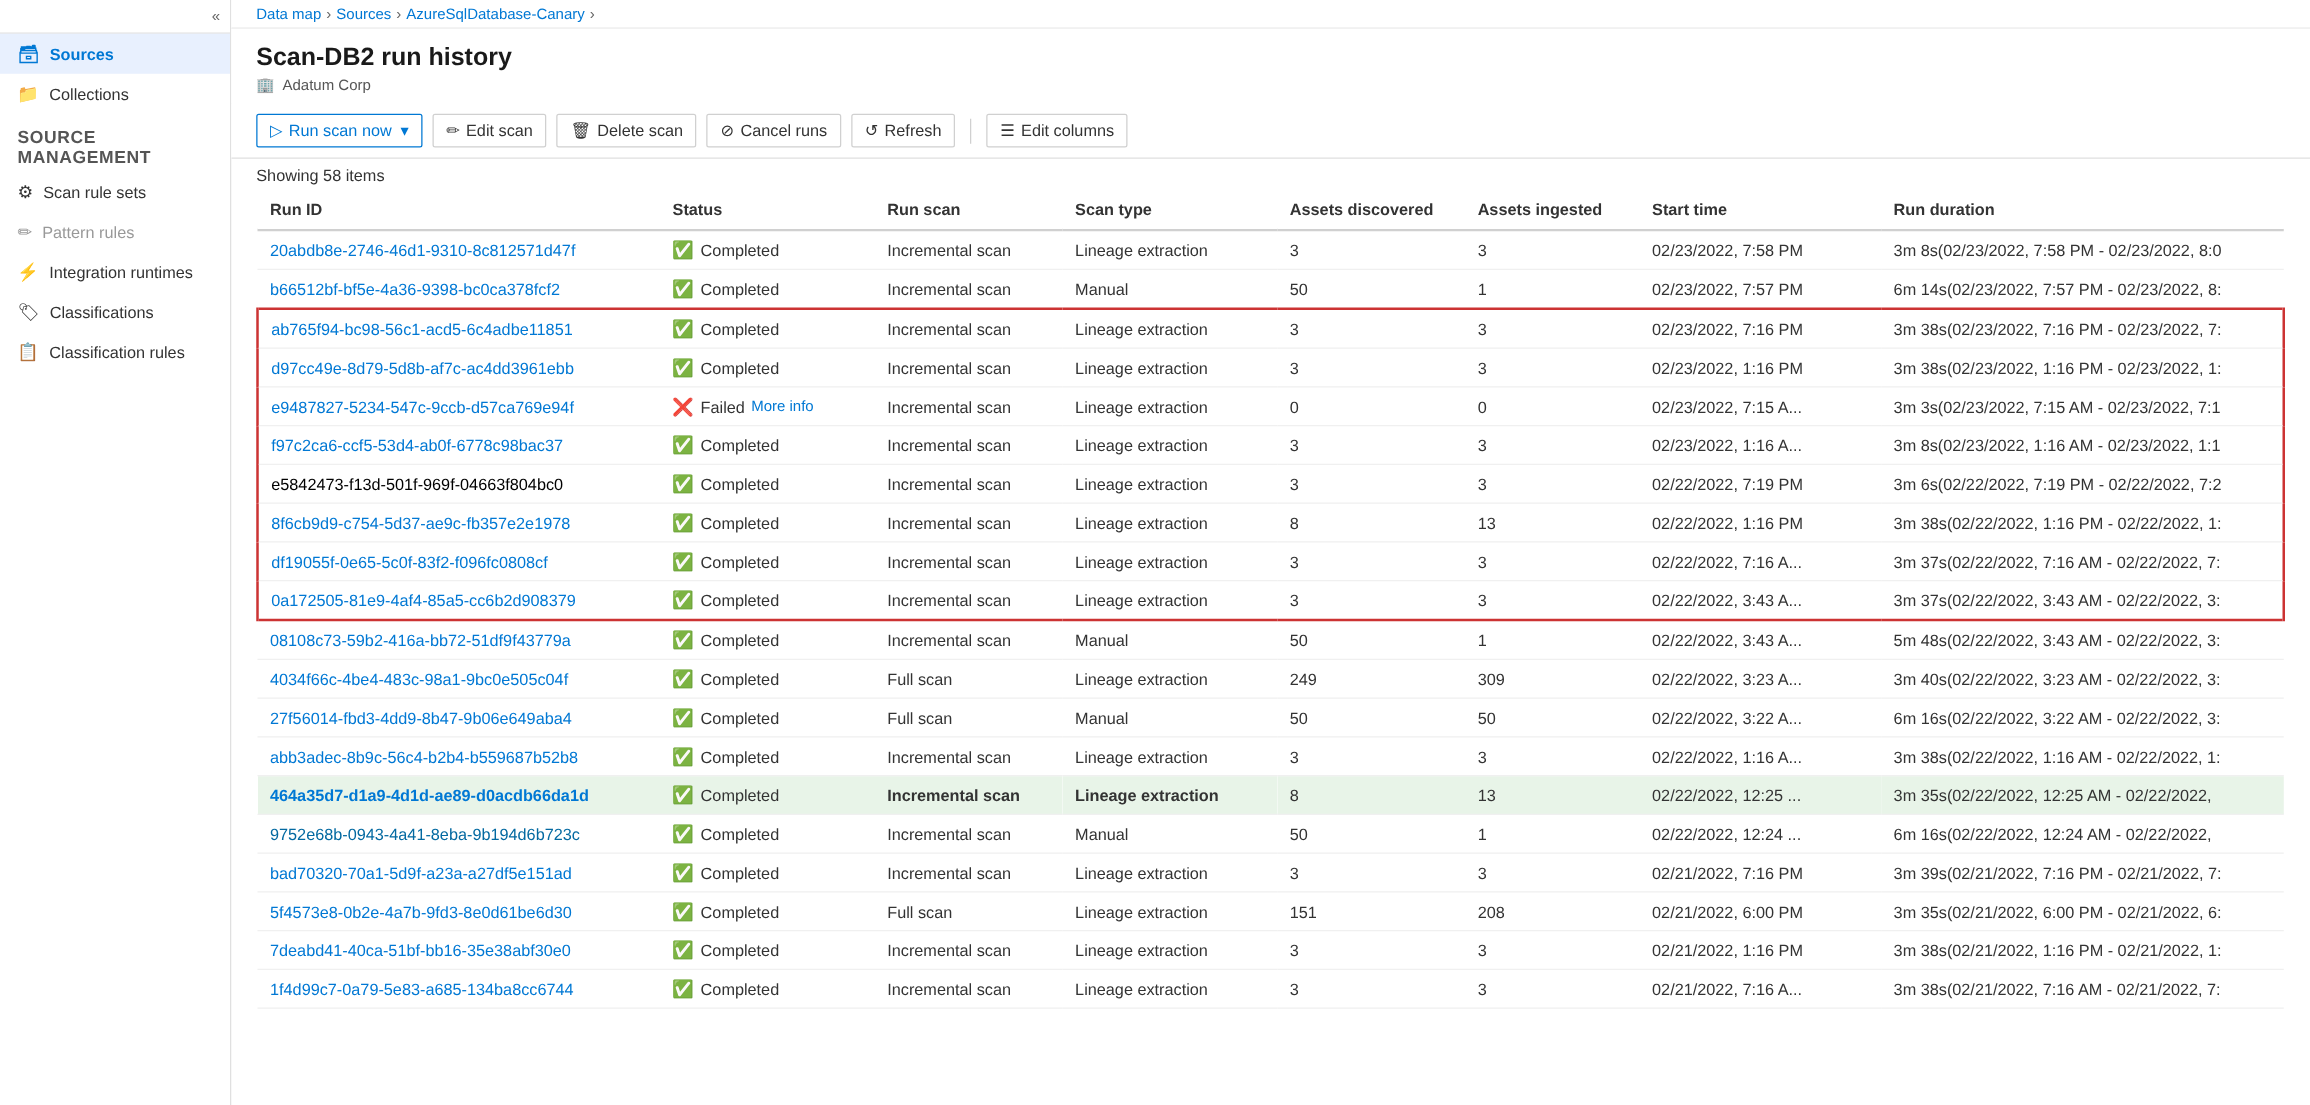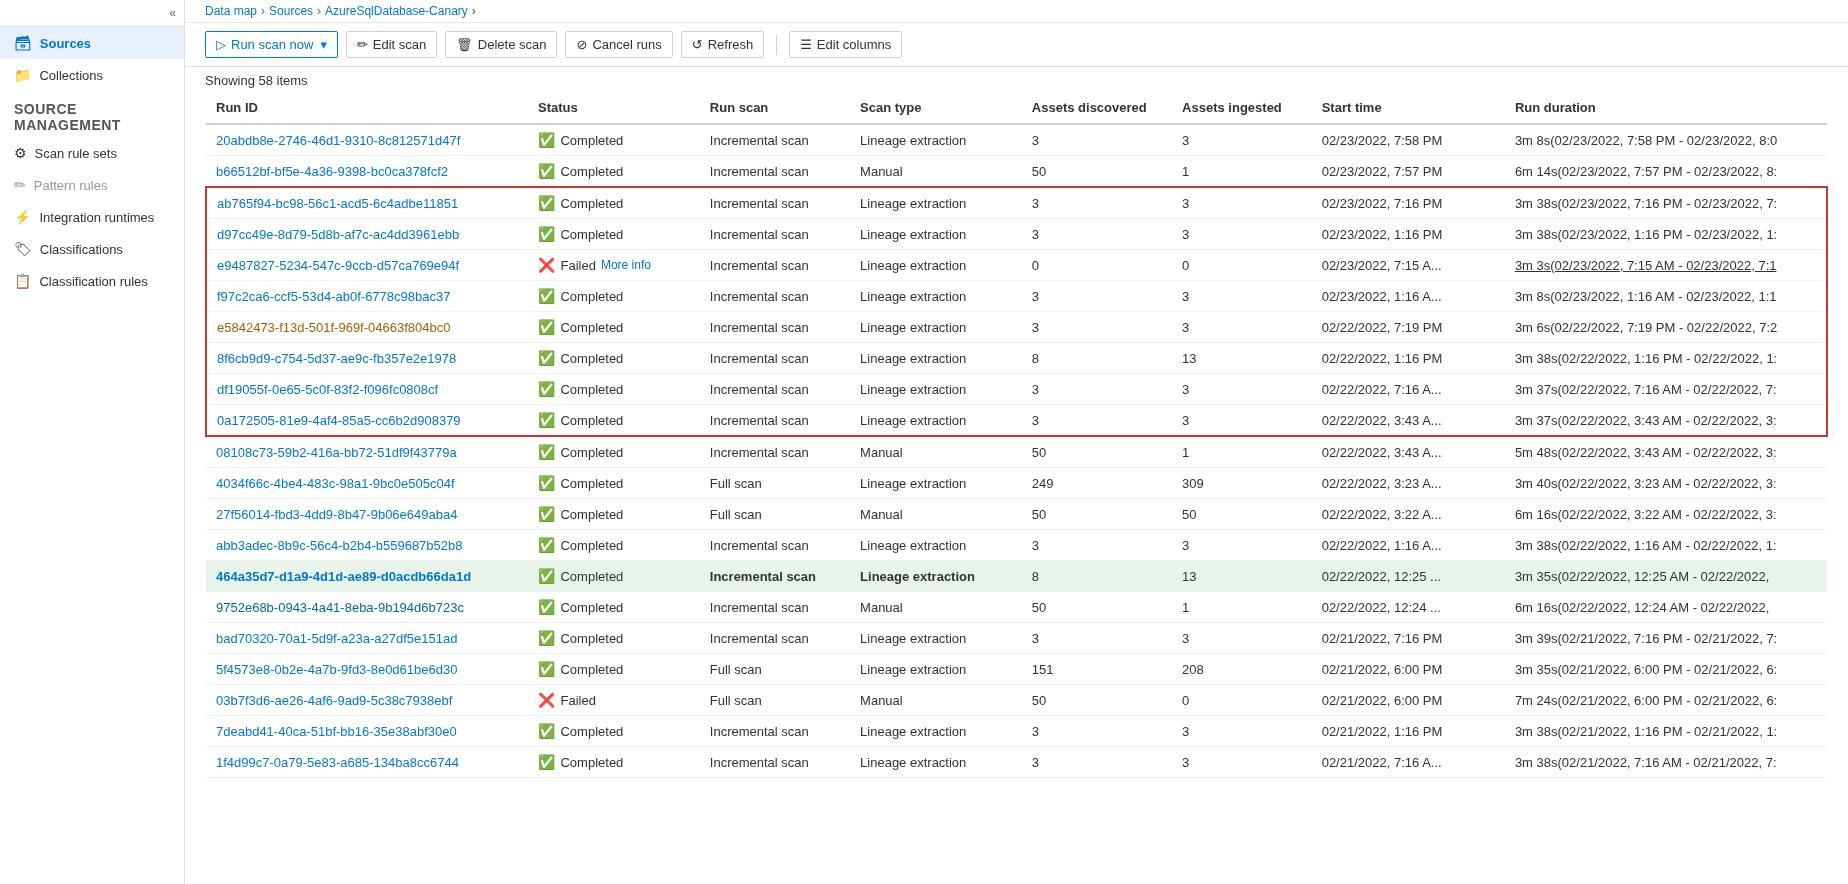--- a/index.html
+++ b/index.html
@@ -221,20 +221,27 @@
 
   <div class="breadcrumb">
     <a href="#">Data map</a>
     <span class="sep"> › </span>
     <a href="#">Sources</a>
     <span class="sep"> › </span>
     <a href="#">AzureSqlDatabase-Canary</a>
     <span class="sep"> › </span>
   </div>
 
+  <div class="page-header">
+    <div class="page-title">Scan-DB2 run history</div>
+    <div class="page-subtitle">
+      <span>🏢</span>
+      <span>Adatum Corp</span>
+    </div>
+  </div>
 
   <div class="toolbar">
     <button class="toolbar-btn primary">
       <span class="btn-icon">▷</span>
       <span>Run scan now</span>
       <span style="margin-left:2px;">▾</span>
     </button>
     <button class="toolbar-btn">
       <span class="btn-icon">✏</span>
       <span>Edit scan</span>
@@ -342,39 +349,39 @@
                 <span class="status-fail" style="font-size: 14px;">❌</span>
                 <span>Failed</span>
                 <a class="more-info-link" href="#"> More info</a>
               </div>
             </td>
             <td class="col-runtype">Incremental scan</td>
             <td class="col-scantype">Lineage extraction</td>
             <td class="col-assets-disc">0</td>
             <td class="col-assets-ing">0</td>
             <td class="col-start">02/23/2022, 7:15 A...</td>
-            <td class="col-duration" style="border-right: 2px solid rgb(204, 51, 51); text-decoration: underline;">3m 3s(02/23/2022, 7:15 AM - 02/23/2022, 7:1</td>
+            <td class="col-duration" style="border-right: 2px solid rgb(204, 51, 51);">3m 3s(02/23/2022, 7:15 AM - 02/23/2022, 7:1</td>
           </tr>
           <tr>
             <td class="col-runid run-id" style="color: rgb(0, 120, 212); cursor: pointer; border-left: 2px solid rgb(204, 51, 51);">f97c2ca6-ccf5-53d4-ab0f-6778c98bac37</td>
             <td class="col-status">
               <div class="status-cell">
                 <span class="status-ok" style="font-size: 14px;">✅</span>
                 <span>Completed</span>
               </div>
             </td>
             <td class="col-runtype">Incremental scan</td>
             <td class="col-scantype">Lineage extraction</td>
             <td class="col-assets-disc">3</td>
             <td class="col-assets-ing">3</td>
             <td class="col-start">02/23/2022, 1:16 A...</td>
             <td class="col-duration" style="border-right: 2px solid rgb(204, 51, 51);">3m 8s(02/23/2022, 1:16 AM - 02/23/2022, 1:1</td>
           </tr>
           <tr>
-            <td class="col-runid run-id" style="color: #a16207; cursor: pointer; border-left: 2px solid rgb(204, 51, 51);">e5842473-f13d-501f-969f-04663f804bc0</td>
+            <td class="col-runid run-id" style="color: #000000; cursor: pointer; border-left: 2px solid rgb(204, 51, 51);">e5842473-f13d-501f-969f-04663f804bc0</td>
             <td class="col-status">
               <div class="status-cell">
                 <span class="status-ok" style="font-size: 14px;">✅</span>
                 <span>Completed</span>
               </div>
             </td>
             <td class="col-runtype">Incremental scan</td>
             <td class="col-scantype">Lineage extraction</td>
             <td class="col-assets-disc">3</td>
             <td class="col-assets-ing">3</td>
@@ -540,35 +547,20 @@
               </div>
             </td>
             <td class="col-runtype">Full scan</td>
             <td class="col-scantype">Lineage extraction</td>
             <td class="col-assets-disc">151</td>
             <td class="col-assets-ing">208</td>
             <td class="col-start">02/21/2022, 6:00 PM</td>
             <td class="col-duration">3m 35s(02/21/2022, 6:00 PM - 02/21/2022, 6:</td>
           </tr>
           <tr>
-            <td class="col-runid run-id" style="color: rgb(0, 120, 212); cursor: pointer;">03b7f3d6-ae26-4af6-9ad9-5c38c7938ebf</td>
-            <td class="col-status">
-              <div class="status-cell">
-                <span class="status-fail" style="font-size: 14px;">❌</span>
-                <span>Failed</span>
-              </div>
-            </td>
-            <td class="col-runtype">Full scan</td>
-            <td class="col-scantype">Manual</td>
-            <td class="col-assets-disc">50</td>
-            <td class="col-assets-ing">0</td>
-            <td class="col-start">02/21/2022, 6:00 PM</td>
-            <td class="col-duration">7m 24s(02/21/2022, 6:00 PM - 02/21/2022, 6:</td>
-          </tr>
-          <tr>
             <td class="col-runid run-id" style="color: rgb(0, 120, 212); cursor: pointer;">7deabd41-40ca-51bf-bb16-35e38abf30e0</td>
             <td class="col-status">
               <div class="status-cell">
                 <span class="status-ok" style="font-size: 14px;">✅</span>
                 <span>Completed</span>
               </div>
             </td>
             <td class="col-runtype">Incremental scan</td>
             <td class="col-scantype">Lineage extraction</td>
             <td class="col-assets-disc">3</td>

